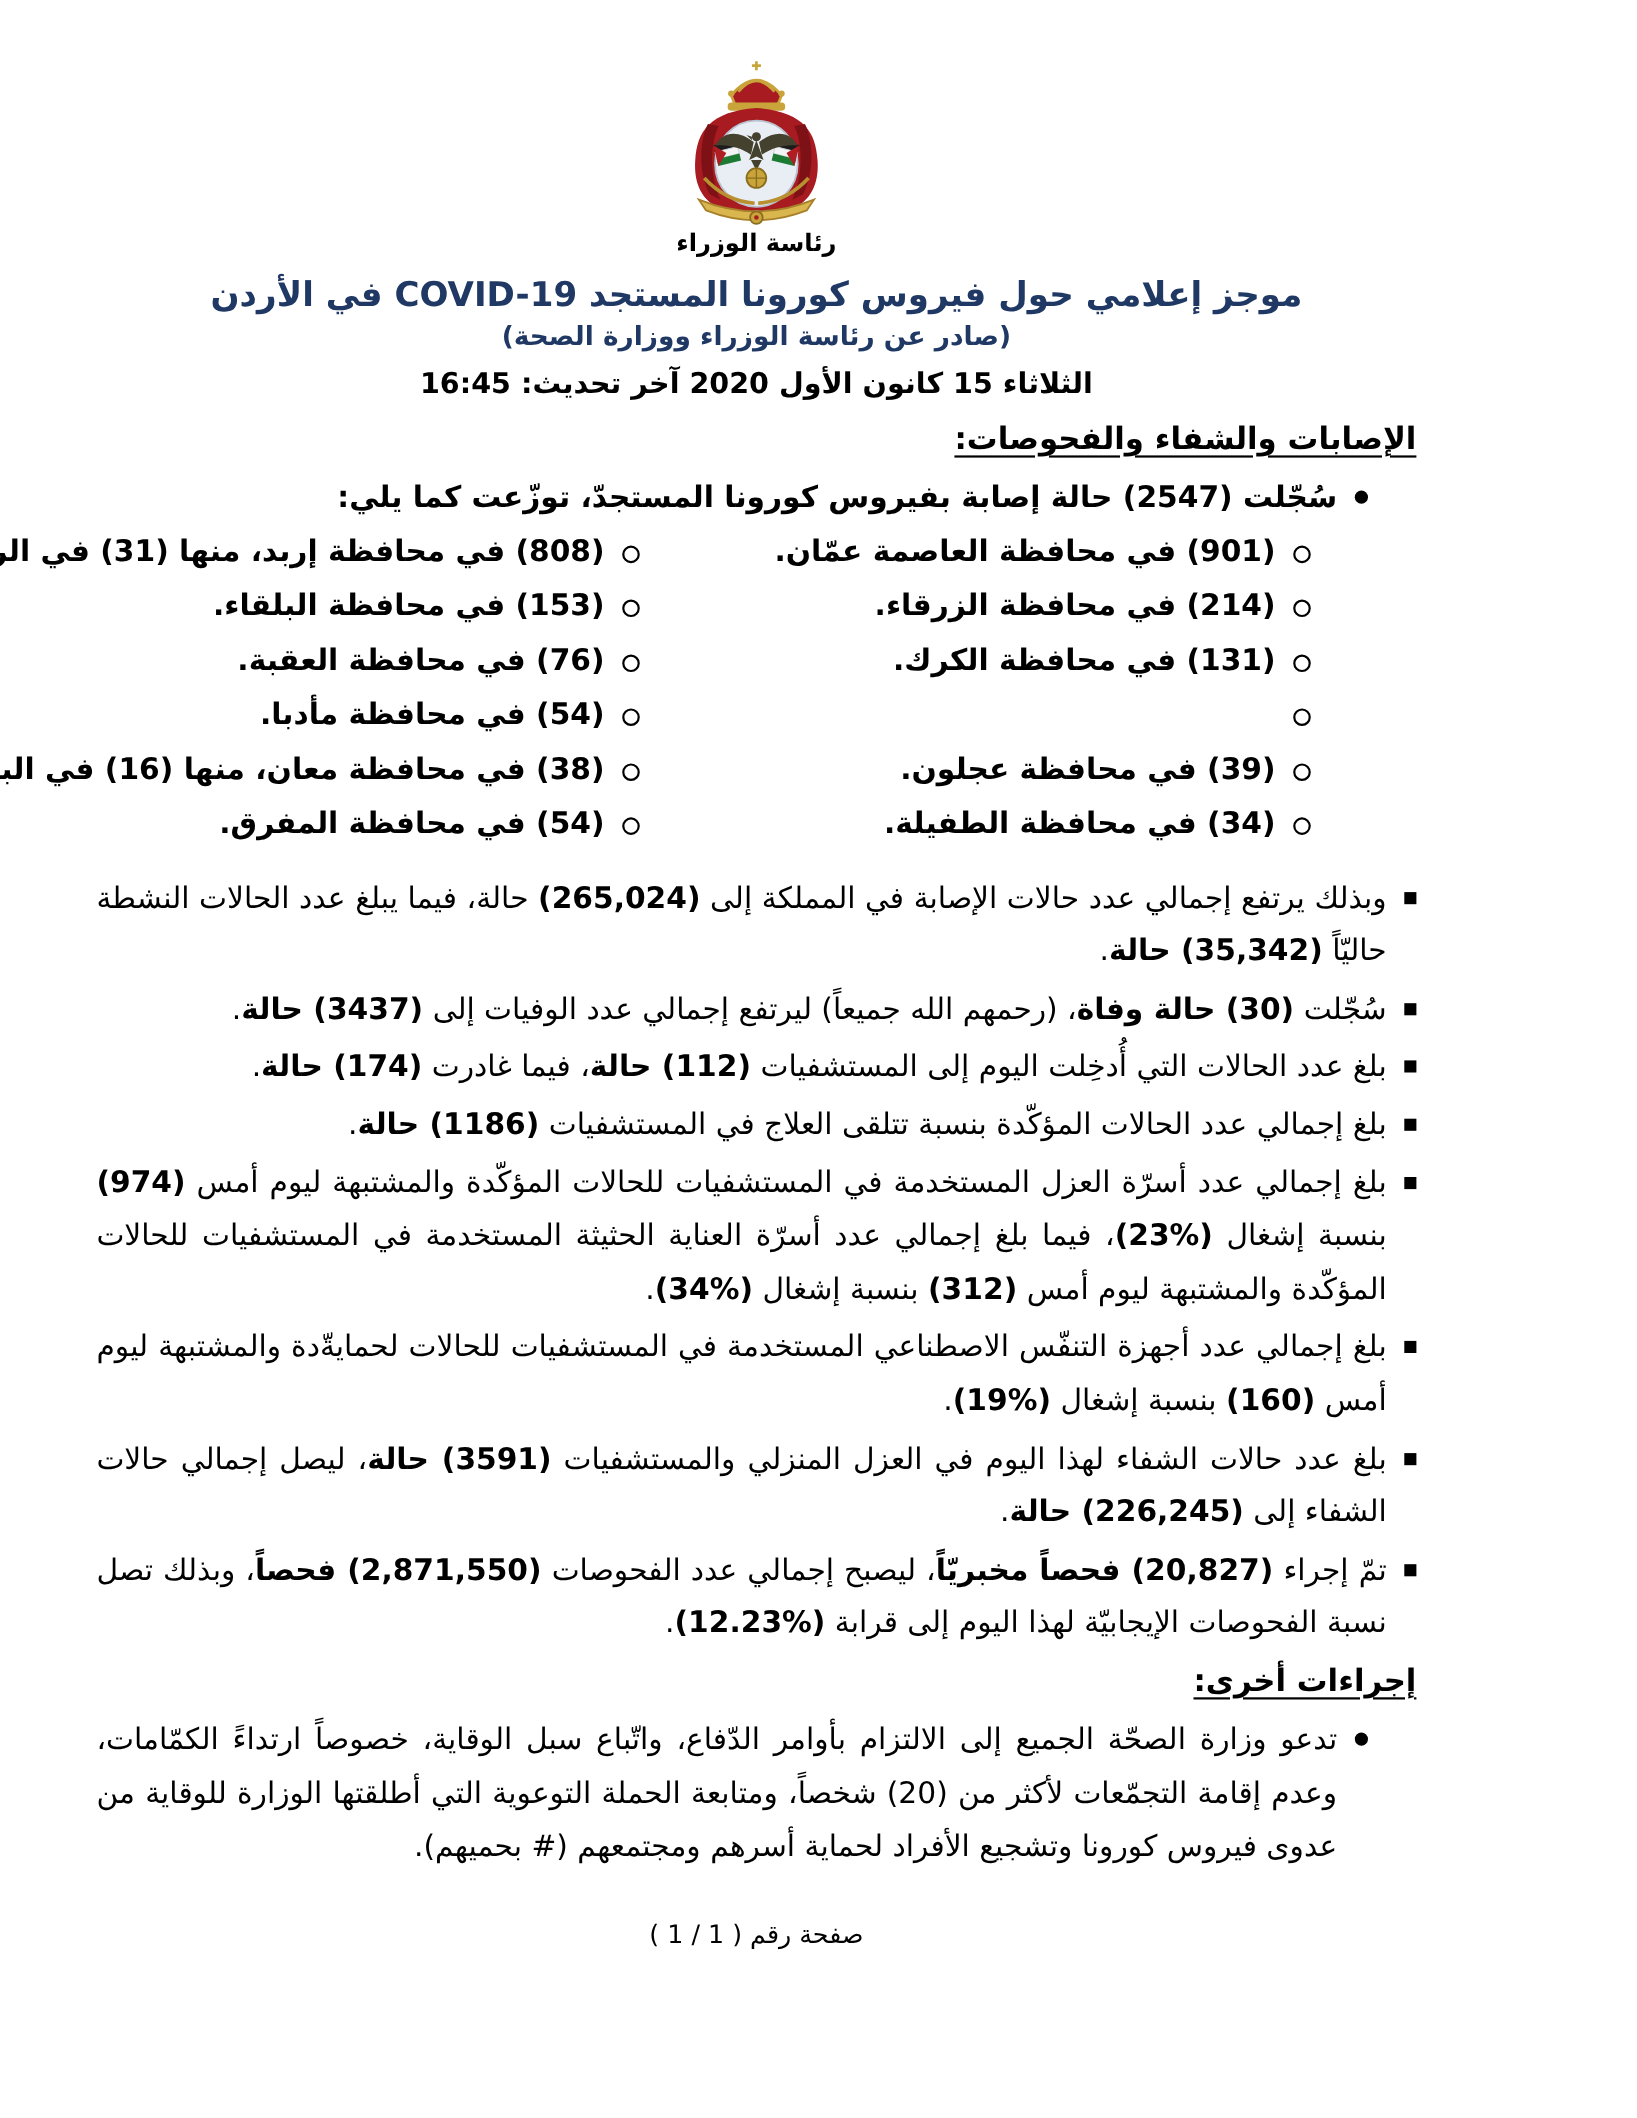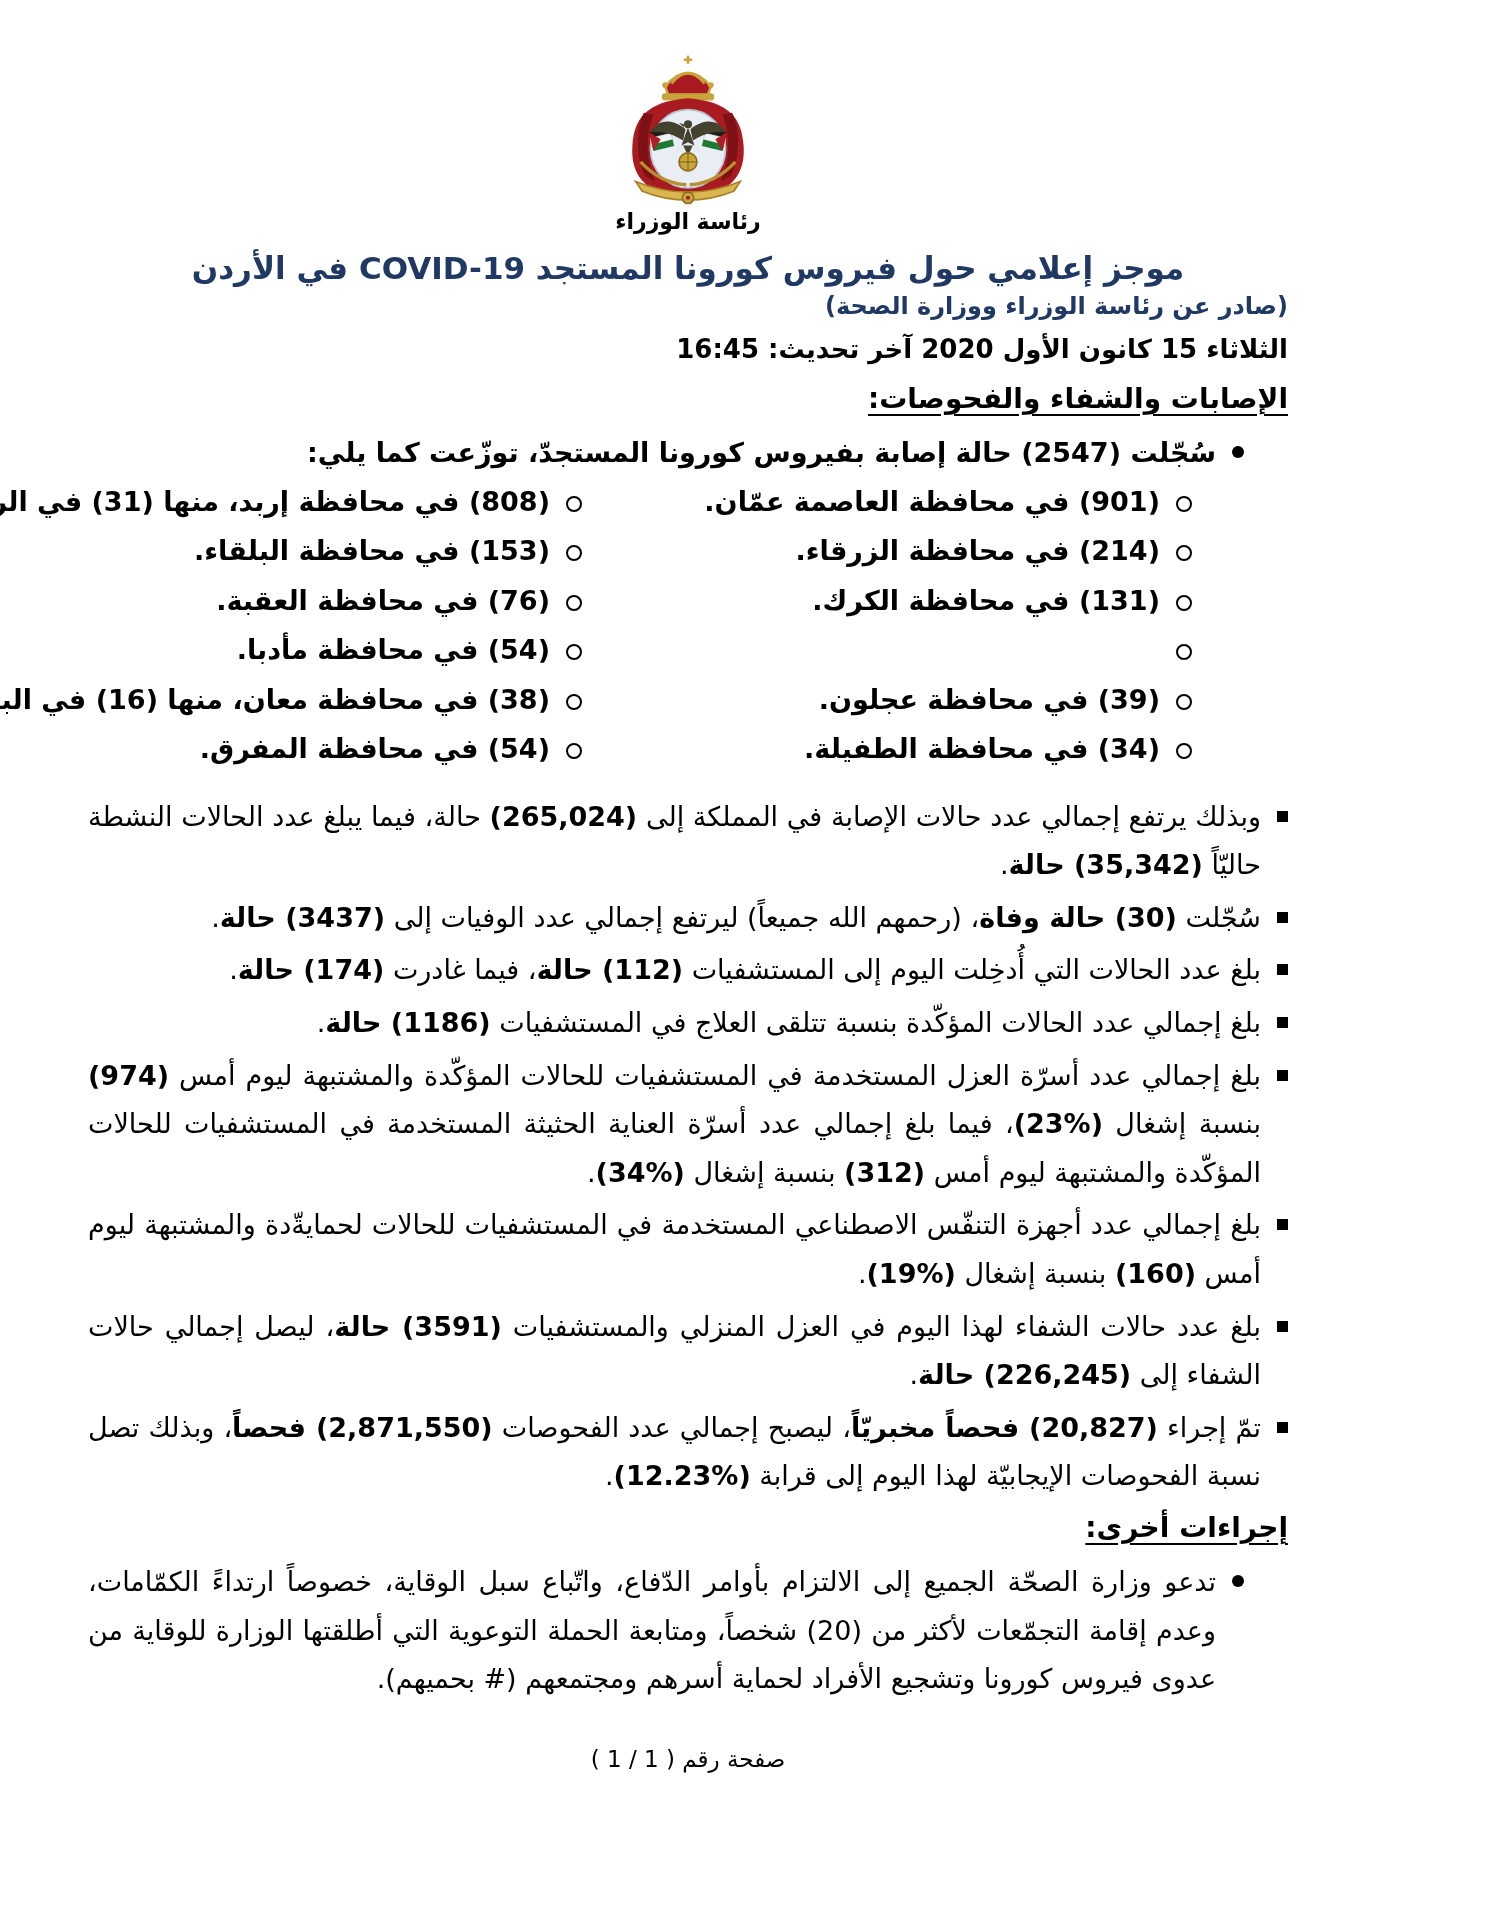--- a/index.html
+++ b/index.html
@@ -14,25 +14,25 @@
   .crest{display:block;margin:0 auto;}
   .crest-caption{
     text-align:center;font-size:22px;font-weight:bold;margin-top:2px;
     font-family:"DejaVu Serif","DejaVu Sans",serif;letter-spacing:1px;
   }
   .doc-title{
     text-align:center;font-size:31px;font-weight:bold;margin:16px 0 6px 0;
     color:var(--navy,#1f3864);
   }
   .doc-subtitle{
-    text-align:right;font-size:24px;font-weight:bold;margin:4px 0 14px 0;
+    text-align:center;font-size:24px;font-weight:bold;margin:4px 0 14px 0;
     color:var(--navy,#1f3864);
   }
   .date-line{
-    text-align:right;font-size:26px;font-weight:bold;margin:12px 0 18px 0;
+    text-align:center;font-size:26px;font-weight:bold;margin:12px 0 18px 0;
   }
   .sec-heading{
     font-size:28px;font-weight:bold;text-decoration:underline;
     text-underline-offset:6px;margin:10px 0 14px 0;
   }
   
   .bullet-row{display:flex;gap:16px;margin:0 0 4px 0;}
   .bullet-row.level1{padding-right:44px;}
   .marker-dot{flex:none;width:12px;height:12px;border-radius:50%;background:#000;margin-top:17px;}
   .marker-sq{flex:none;width:11px;height:11px;background:#000;margin-top:18px;}

